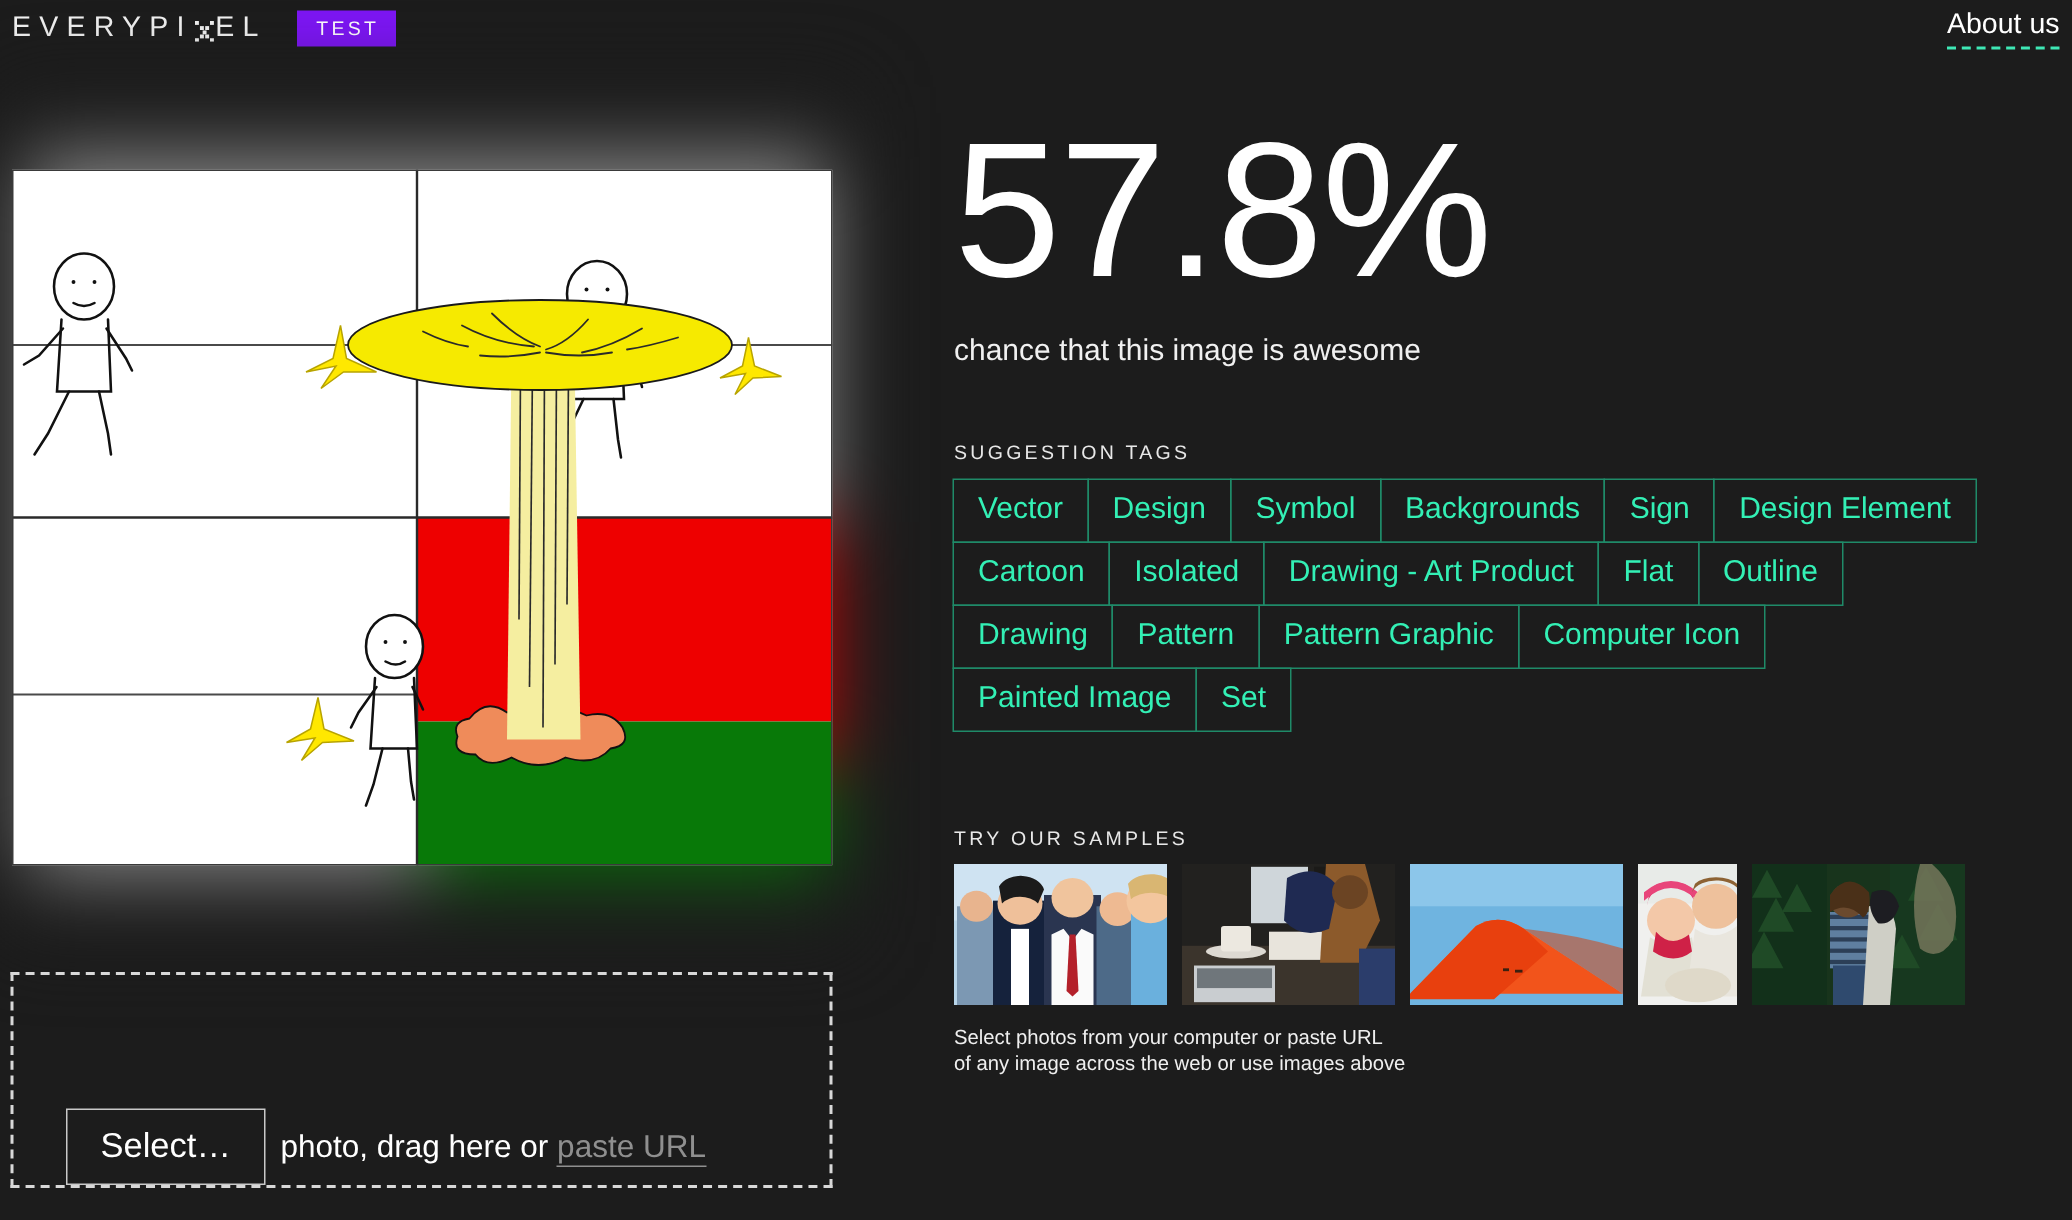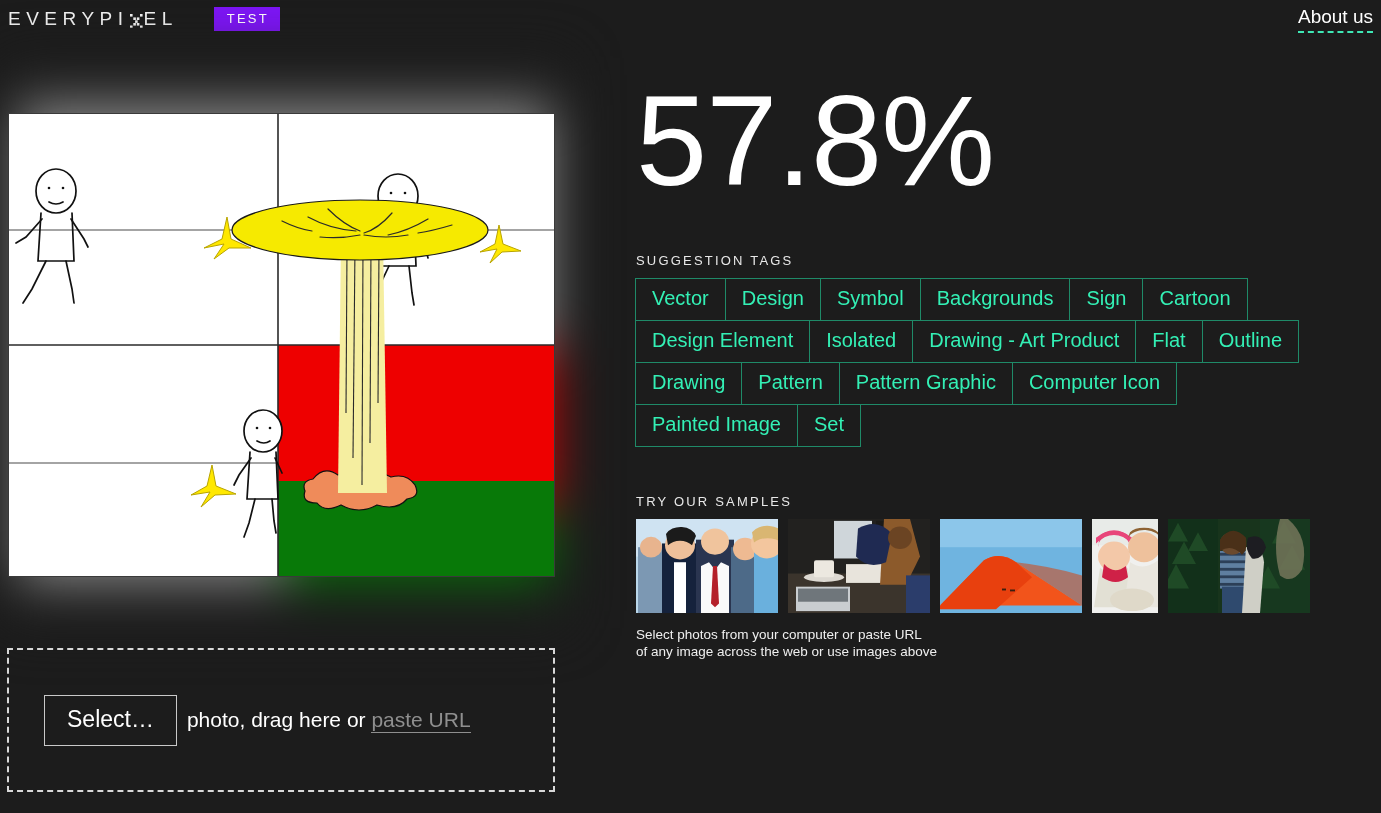--- a/index.html
+++ b/index.html
@@ -14,21 +14,21 @@
   
   .header { position: absolute; left: 0; top: 0; width: 1381px; height: 40px; }
   .logo-wrap { position: absolute; left: 8px; top: 7px; display: flex; align-items: center; }
   .logo-text {
     font-size: 19px; letter-spacing: 5.5px; color: #f2f2f2; font-weight: 400;
     font-family: "Liberation Sans", sans-serif;
   }
   .logo-x { position: relative; display: inline-block; width: 15px; height: 16px; vertical-align: middle; }
   .logo-x svg { position: absolute; left: 0; top: 1px; }
   .test-badge {
-    margin-left: 36px; background: #7d15f5; color: #ffffff;
+    margin-left: 20px; background: #7d15f5; color: #ffffff;
     font-size: 13px; letter-spacing: 2.2px; padding: 4px 11px 5px 13px;
     font-weight: 400;
   }
   .about-us {
     position: absolute; right: 8px; top: 6px; color: #ffffff;
     font-size: 19px; text-decoration: none;
     border-bottom: 2px dashed #3ee8b5; padding-bottom: 3px;
   }
 
   
@@ -52,30 +52,30 @@
     font-size: 13px; letter-spacing: 2.2px; color: #e8e8e8; margin-top: 48px;
     font-weight: 400;
   }
   .tags { margin-top: 10px; display: flex; flex-wrap: wrap; width: 692px; }
   .tag {
     border: 1px solid #1f8a68; color: #33f0b5; font-size: 20px;
     padding: 8px 16px 10px 16px; background: transparent;
     margin: 0 0 -1px -1px; white-space: nowrap; cursor: pointer; text-align: right;
   }
 
-  .samples-label { font-size: 13px; letter-spacing: 2.2px; color: #e8e8e8; margin-top: 48px; }
+  .samples-label { font-size: 13px; letter-spacing: 2.2px; color: #e8e8e8; margin-top: 64px; }
   .samples { display: flex; gap: 10px; margin-top: 10px; align-items: flex-start; }
   .thumb { height: 94px; position: relative; overflow: hidden; cursor: pointer; display: block; }
   .samples-note { font-size: 13.5px; color: #efefef; line-height: 1.28; margin-top: 13px; }
 
   
   .dropzone {
     position: absolute; left: 7px; top: 648px; width: 548px; height: 144px;
     border: 2px dashed #d8d8d8;
-    display: flex; align-items: center;
+    display: flex; align-items: flex-end;
   }
   .dz-inner { display: flex; align-items: center; padding-left: 35px; }
   .select-btn {
     border: 1px solid #c9c9c9; color: #ffffff; background: transparent;
     font-size: 23px; padding: 10px 22px 12px 22px; font-family: "Liberation Sans", sans-serif;
     cursor: pointer;
   }
   .dz-text { font-size: 21px; color: #ffffff; margin-left: 10px; }
   .paste-url { color: #8f8f8f; border-bottom: 1px solid #8f8f8f; cursor: pointer; padding-bottom: 1px; }
 </style>
@@ -219,30 +219,31 @@
       <span class="dz-text">
         <span>photo, drag here or</span>
         <span class="paste-url">paste URL</span>
       </span>
     </div>
   </div>
 
   <div class="right">
 
     <div class="score">57.8%</div>
+    <div class="score-sub">chance that this image is awesome</div>
 
     <div class="section-label">SUGGESTION TAGS</div>
     <div class="tags" id="tag-list">
         <div class="tag">Vector</div>
         <div class="tag">Design</div>
         <div class="tag">Symbol</div>
         <div class="tag">Backgrounds</div>
         <div class="tag">Sign</div>
+        <div class="tag">Design Element</div>
         <div class="tag">Cartoon</div>
-        <div class="tag">Design Element</div>
         <div class="tag">Isolated</div>
         <div class="tag">Drawing - Art Product</div>
         <div class="tag">Flat</div>
         <div class="tag">Outline</div>
         <div class="tag">Drawing</div>
         <div class="tag">Pattern</div>
         <div class="tag">Pattern Graphic</div>
         <div class="tag">Computer Icon</div>
         <div class="tag">Painted Image</div>
         <div class="tag">Set</div>

